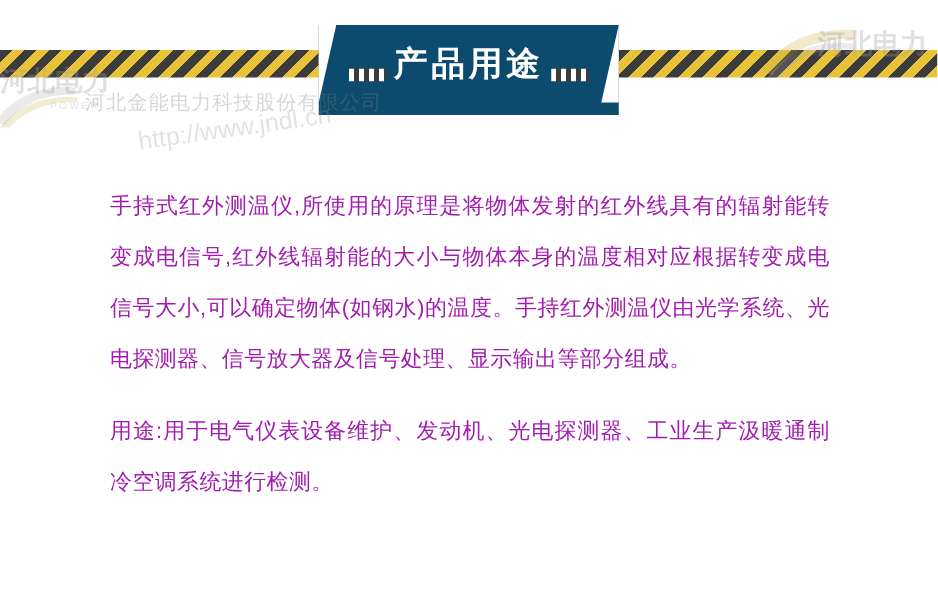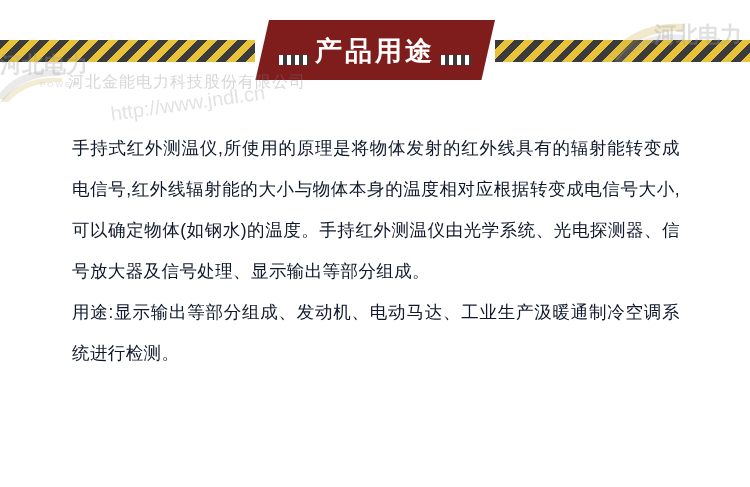--- a/index.html
+++ b/index.html
@@ -45,22 +45,22 @@
     );
   }
   .stripe-left { left: 0; width: 255px; }
   .stripe-right { right: 0; width: 255px; }
 
   .title-plate {
     position: absolute;
     left: 255px;
     top: 20px;
     width: 240px;
-    height: 60px;
-    background: #7f1d1d;
+    height: 72px;
+    background: #0c4a6e;
   }
   .plate-notch-l, .plate-notch-r {
     position: absolute;
     top: 0;
     width: 0;
     height: 0;
   }
   .plate-notch-l {
     left: 0;
     border-top: 0 solid transparent;
@@ -163,24 +163,24 @@
   
   .body-copy {
     position: absolute;
     left: 72px;
     top: 128px;
     width: 608px;
   }
   .para {
     font-size: 17.5px;
     line-height: 41px;
-    color: #0f172a;
+    color: #a21caf;
     font-family: "Liberation Sans", sans-serif;
     letter-spacing: 0.4px;
-    margin: 0;
+    margin: 16px;
     text-align: justify;
   }
   .para + .para { margin-top: 0px; }
 </style>
 </head>
 <body>
 
 <div class="page">
 
   <div class="header">
@@ -216,16 +216,16 @@
 
     <div class="wm wm-brand-right">河北电力</div>
 
     <div class="wm wm-company">河北金能电力科技股份有限公司</div>
 
     <div class="wm wm-url">http://www.jndl.cn</div>
   </div>
 
   <div class="body-copy">
     <p class="para">手持式红外测温仪,所使用的原理是将物体发射的红外线具有的辐射能转变成电信号,红外线辐射能的大小与物体本身的温度相对应根据转变成电信号大小,可以确定物体(如钢水)的温度。手持红外测温仪由光学系统、光电探测器、信号放大器及信号处理、显示输出等部分组成。</p>
-    <p class="para">用途:显示输出等部分组成、发动机、电动马达、工业生产汲暖通制冷空调系统进行检测。</p>
+    <p class="para">用途:用于电气仪表设备维护、发动机、光电探测器、工业生产汲暖通制冷空调系统进行检测。</p>
   </div>
 
 </div>
 
 </body></html>

